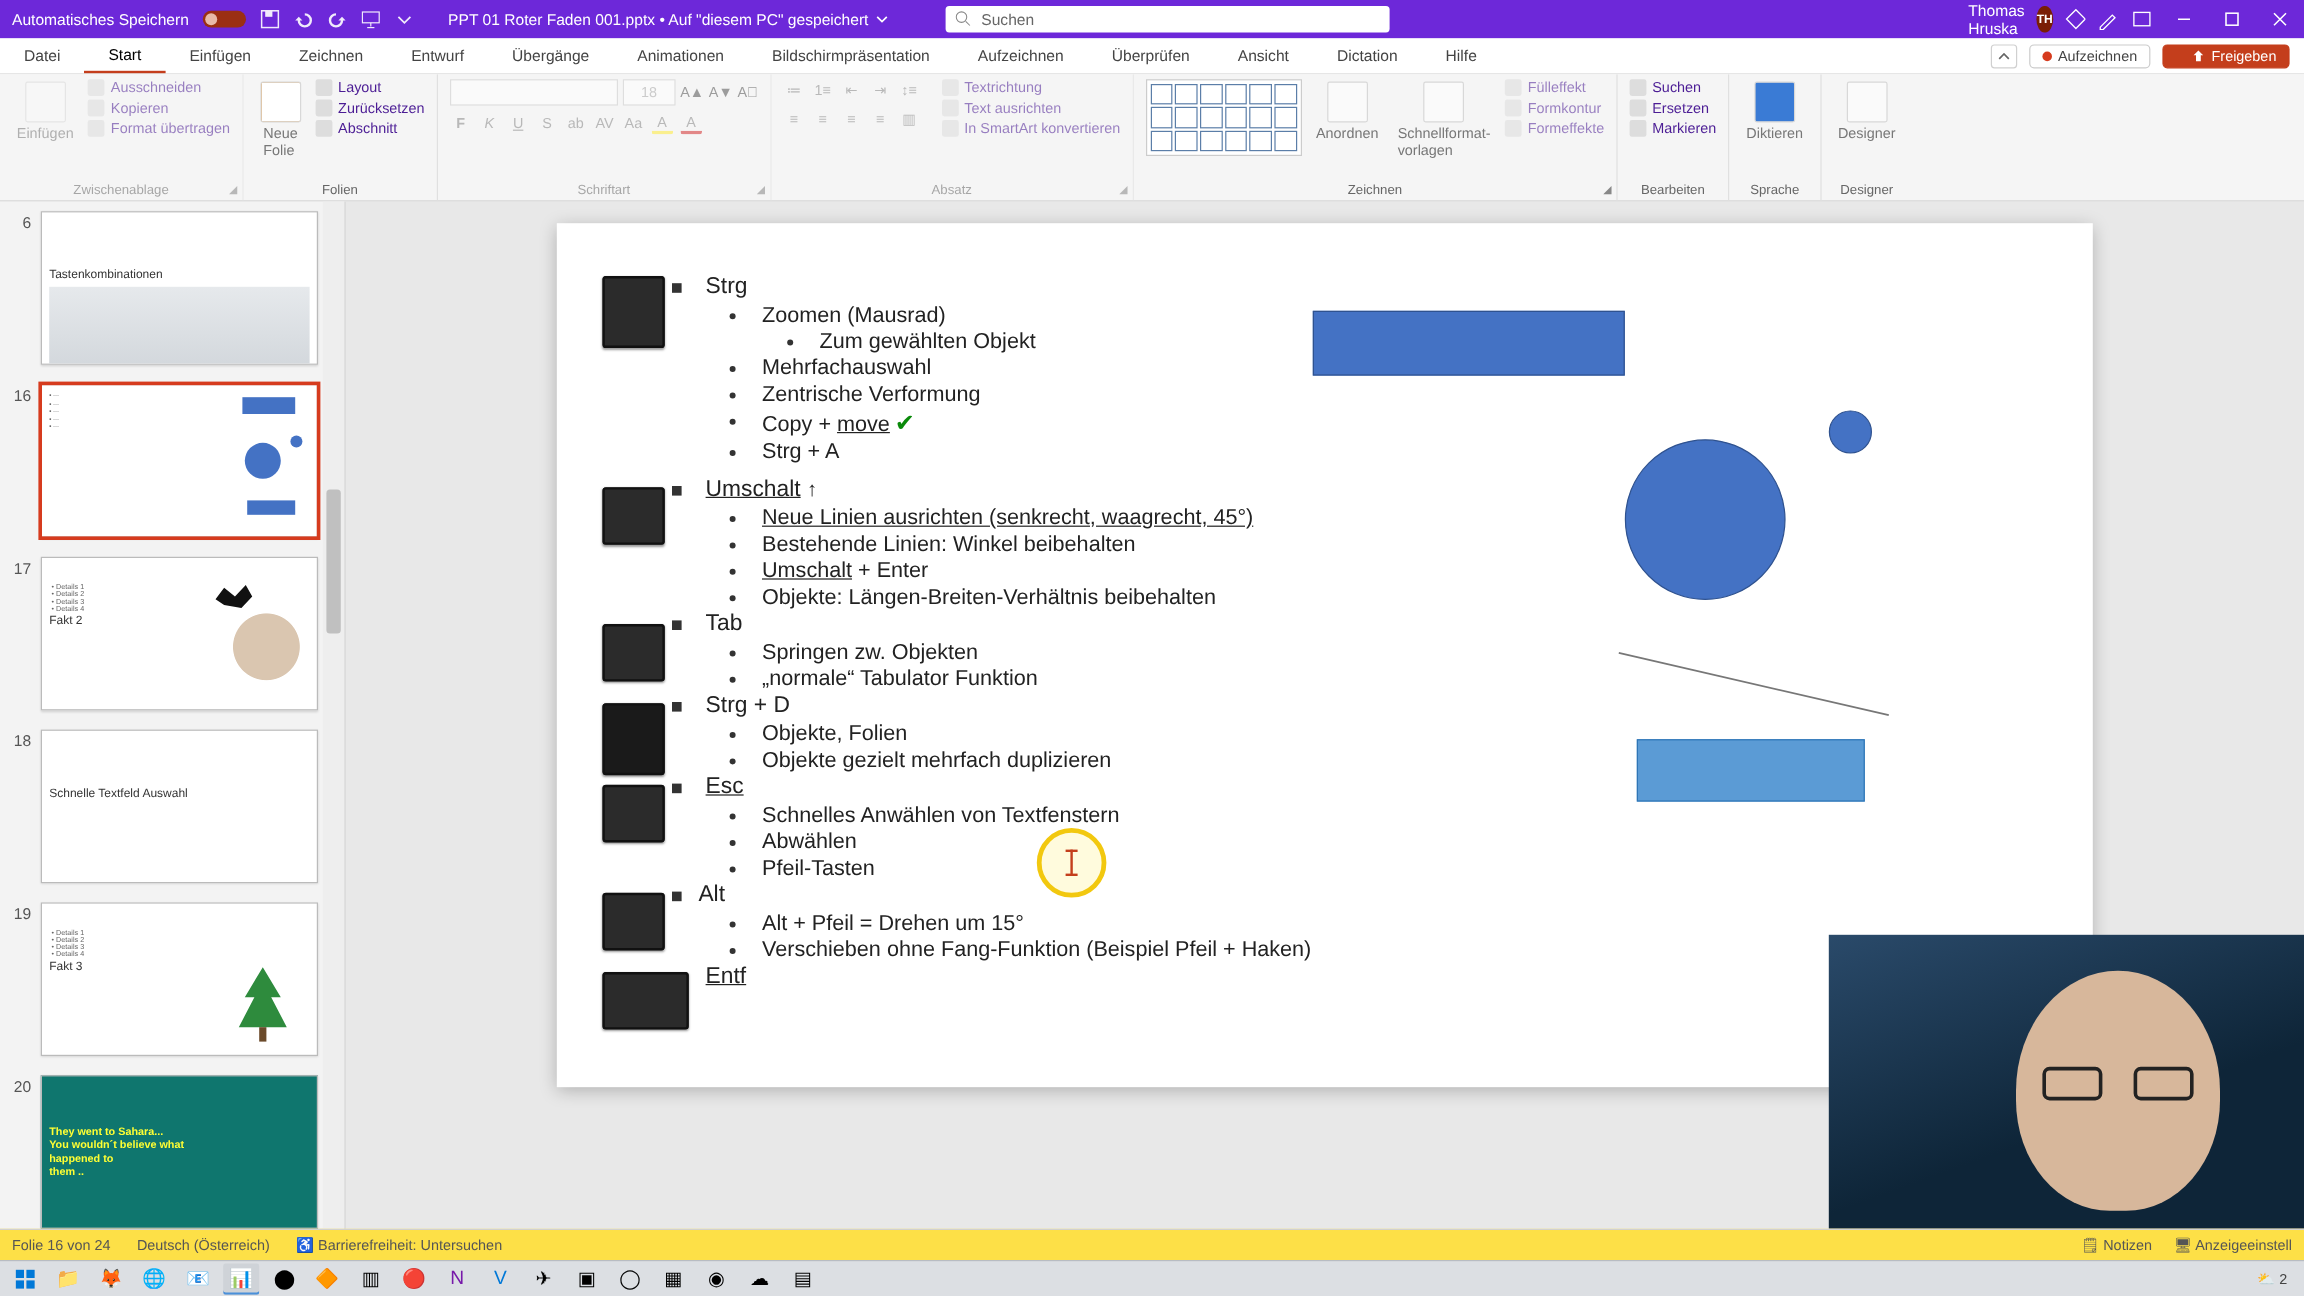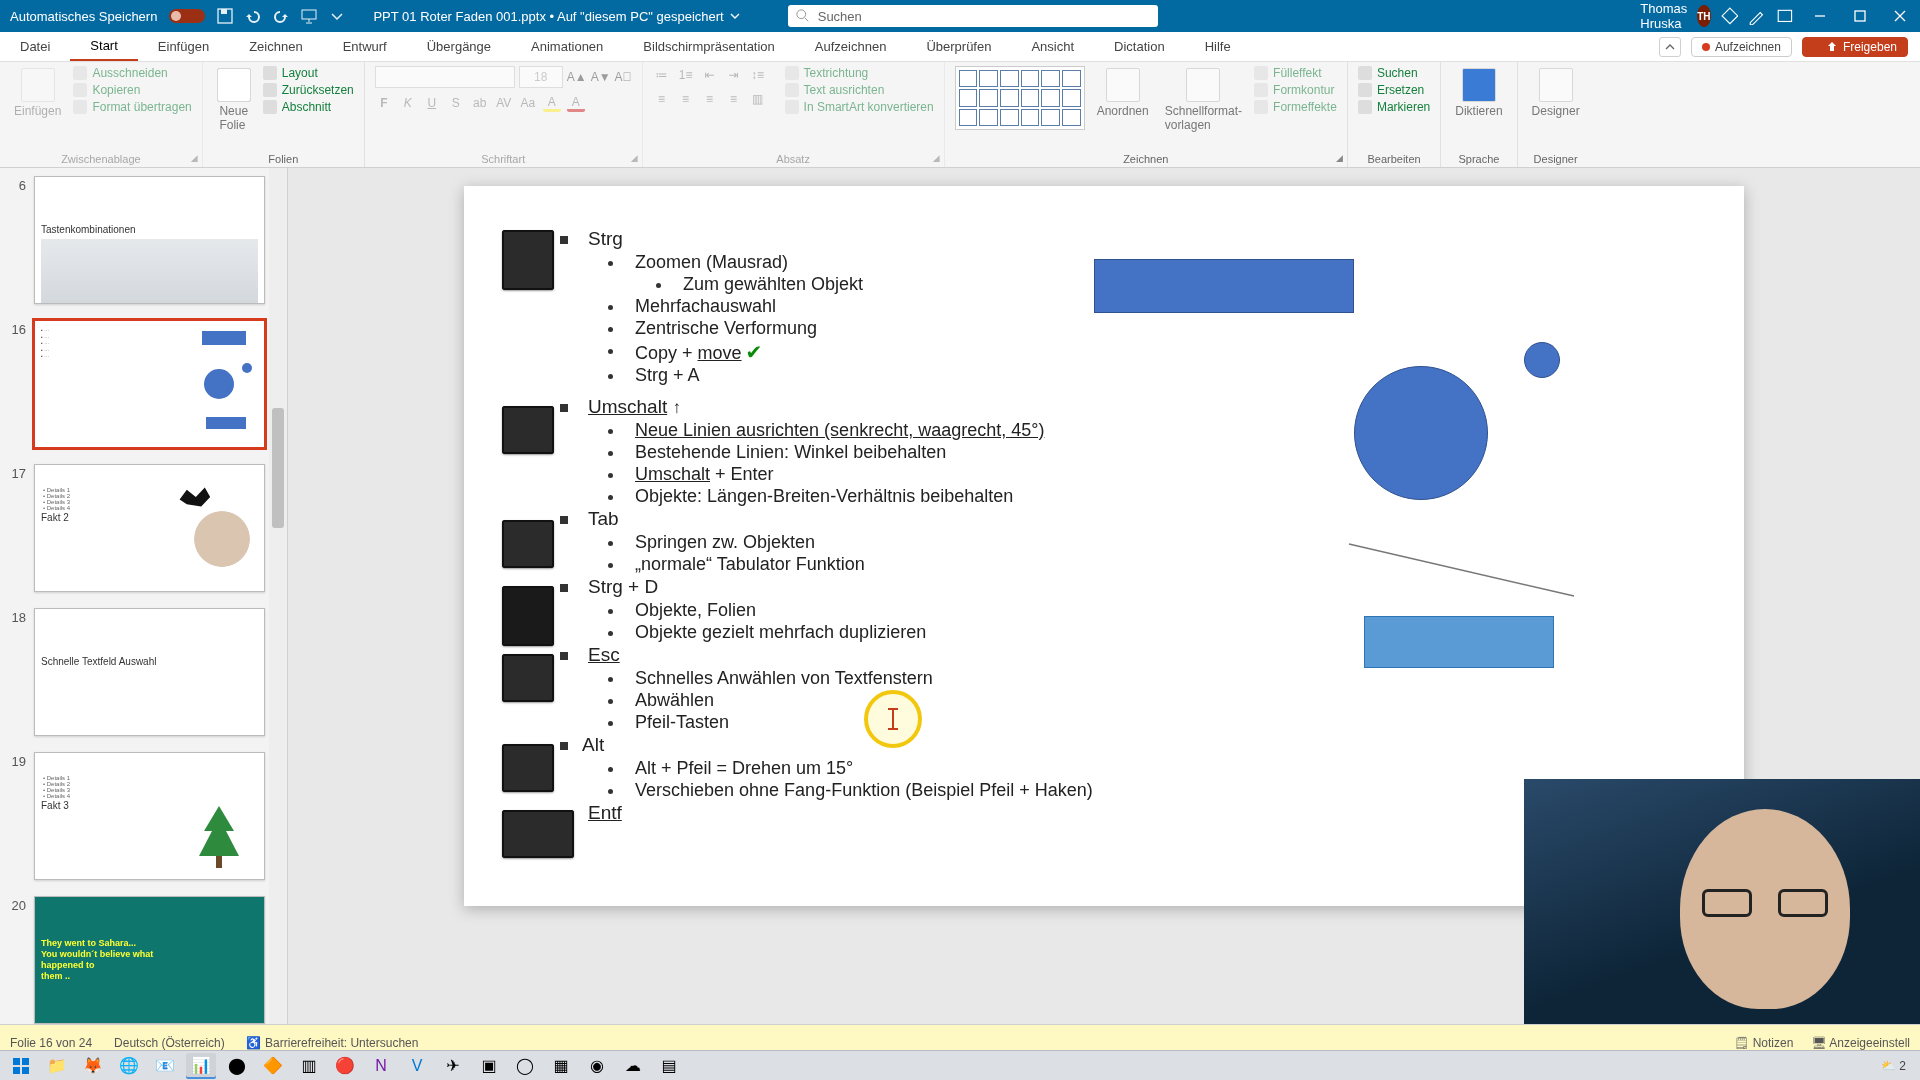--- a/index.html
+++ b/index.html
@@ -1,19 +1,19 @@
 <!DOCTYPE html>
 <html><head>
 <meta charset="utf-8">
 <style>
 * { margin: 0; padding: 0; box-sizing: border-box; font-family: "Segoe UI", Arial, sans-serif; }
 html, body { width: 1920px; height: 1080px; overflow: hidden; background: #fff; }
 
 
-.titlebar { height: 32px; background: #0369a1; color: #fff; display: flex; align-items: center; font-size: 13px; }
+.titlebar { height: 32px; background: #6d28d9; color: #fff; display: flex; align-items: center; font-size: 13px; }
 .titlebar .qa { display: flex; align-items: center; gap: 12px; padding: 0 10px; }
 .titlebar .qa .toggle { width: 36px; height: 14px; border-radius: 7px; background: #9b2f13; position: relative; }
 .titlebar .qa .toggle::after { content: ""; position: absolute; left: 2px; top: 2px; width: 10px; height: 10px; border-radius: 50%; background: #e8baa9; }
 .titlebar .qa .ico { width: 16px; height: 16px; opacity: .9; }
 .titlebar .doc { flex: 0 0 auto; padding: 0 18px; display: flex; align-items: center; gap: 6px; }
 .titlebar .search { flex: 0 0 370px; height: 22px; background: #fff; border-radius: 3px; display: flex; align-items: center; padding: 0 8px; color: #666; margin-left: 30px; }
 .titlebar .search .mag { width: 14px; height: 14px; margin-right: 8px; }
 .titlebar .spacer { flex: 1; }
 .titlebar .user { display: flex; align-items: center; gap: 10px; padding-right: 6px; }
 .titlebar .user .avatar { width: 22px; height: 22px; border-radius: 50%; background: #7a1e05; display: flex; align-items: center; justify-content: center; font-size: 10px; font-weight: 600; }
@@ -32,21 +32,21 @@
 
 
 .ribbon { height: 106px; background: #f5f5f5; border-bottom: 1px solid #d0d0d0; display: flex; align-items: stretch; font-size: 12px; color: #555; position: relative; }
 .group { border-right: 1px solid #e0e0e0; padding: 4px 10px 2px; display: flex; flex-direction: column; }
 .group .body { flex: 1; display: flex; align-items: flex-start; gap: 8px; }
 .group .label { text-align: center; font-size: 11px; color: #666; padding-top: 2px; position: relative; }
 .group .label .dlg { position: absolute; right: -6px; top: 2px; font-size: 9px; color: #888; }
 .bigbtn { display: flex; flex-direction: column; align-items: center; gap: 2px; padding: 2px 4px; color: #777; }
 .bigbtn .bigico { width: 34px; height: 34px; border: 1px solid #d8d8d8; border-radius: 2px; background: #fafafa; }
 .stack { display: flex; flex-direction: column; gap: 3px; }
-.stack .row { display: flex; align-items: center; gap: 5px; color: #15803d; font-size: 12px; }
+.stack .row { display: flex; align-items: center; gap: 5px; color: #4c1d95; font-size: 12px; }
 .stack .row .sico { width: 14px; height: 14px; background: #ddd; border-radius: 2px; }
 .fontbox { width: 140px; height: 22px; border: 1px solid #ccc; background: #fff; }
 .sizebox { width: 44px; height: 22px; border: 1px solid #ccc; background: #fff; display:flex; align-items:center; justify-content:center; color:#aaa; }
 .icorow { display: flex; gap: 6px; }
 .icorow .i { width: 18px; height: 18px; display:flex; align-items:center; justify-content:center; color:#888; font-size:12px; border-radius:2px; }
 .shapes-gal { width: 130px; height: 64px; border: 1px solid #ccc; background: #fff; display: grid; grid-template-columns: repeat(6,1fr); grid-template-rows: repeat(3,1fr); gap:2px; padding:3px; }
 .shapes-gal .s { border:1px solid #5b7ea8; }
 .dimmed { opacity: .55; }
 
 
@@ -84,21 +84,21 @@
 .cursorhl .ibeam::before, .cursorhl .ibeam::after { content:""; position:absolute; left:-4px; width:10px; height:2px; background:#c43e1c; }
 .cursorhl .ibeam::before { top:0; } .cursorhl .ibeam::after { bottom:0; }
 
 .webcam { position: absolute; right: 0; bottom: 0; width: 396px; height: 245px; background: linear-gradient(160deg,#2a4a6a 0%, #0e2538 60%); overflow:hidden; }
 .webcam .head { position:absolute; right:70px; top:30px; width:170px; height:200px; background:#d7b79b; border-radius:50% 50% 46% 46%; }
 .webcam .glasses { position:absolute; right:92px; top:110px; width:126px; height:30px; }
 .webcam .glasses .l,.webcam .glasses .r{ position:absolute; width:50px; height:28px; border:3px solid #222; border-radius:6px; top:0; }
 .webcam .glasses .l{left:0;} .webcam .glasses .r{right:0;}
 
 
-.statusbar { position: absolute; left: 0; right: 0; bottom: 30px; height: 26px; background: #fef9c3; border-top: 1px solid #d0d0d0; display: flex; align-items: flex-end; font-size: 12px; color: #555; padding: 0 10px; gap: 22px; }
+.statusbar { position: absolute; left: 0; right: 0; bottom: 30px; height: 26px; background: #fde047; border-top: 1px solid #d0d0d0; display: flex; align-items: center; font-size: 12px; color: #555; padding: 0 10px; gap: 22px; }
 .statusbar .right { margin-left: auto; display: flex; align-items: center; gap: 18px; }
 
 
 .taskbar { position: absolute; left: 0; right: 0; bottom: 0; height: 30px; background: #dcdfe3; border-top: 1px solid #b8bcc2; display: flex; align-items: center; padding: 0 6px; gap: 6px; }
 .taskbar .tb { width: 30px; height: 26px; border-radius: 2px; display:flex; align-items:center; justify-content:center; }
 .taskbar .tb.active { background: #cfd3d8; box-shadow: inset 0 -2px 0 #4a90d9; }
 .taskbar .tray { margin-left: auto; display:flex; align-items:center; gap:10px; font-size:12px; color:#444; padding-right:8px; }
 </style>
 </head>
 <body>

